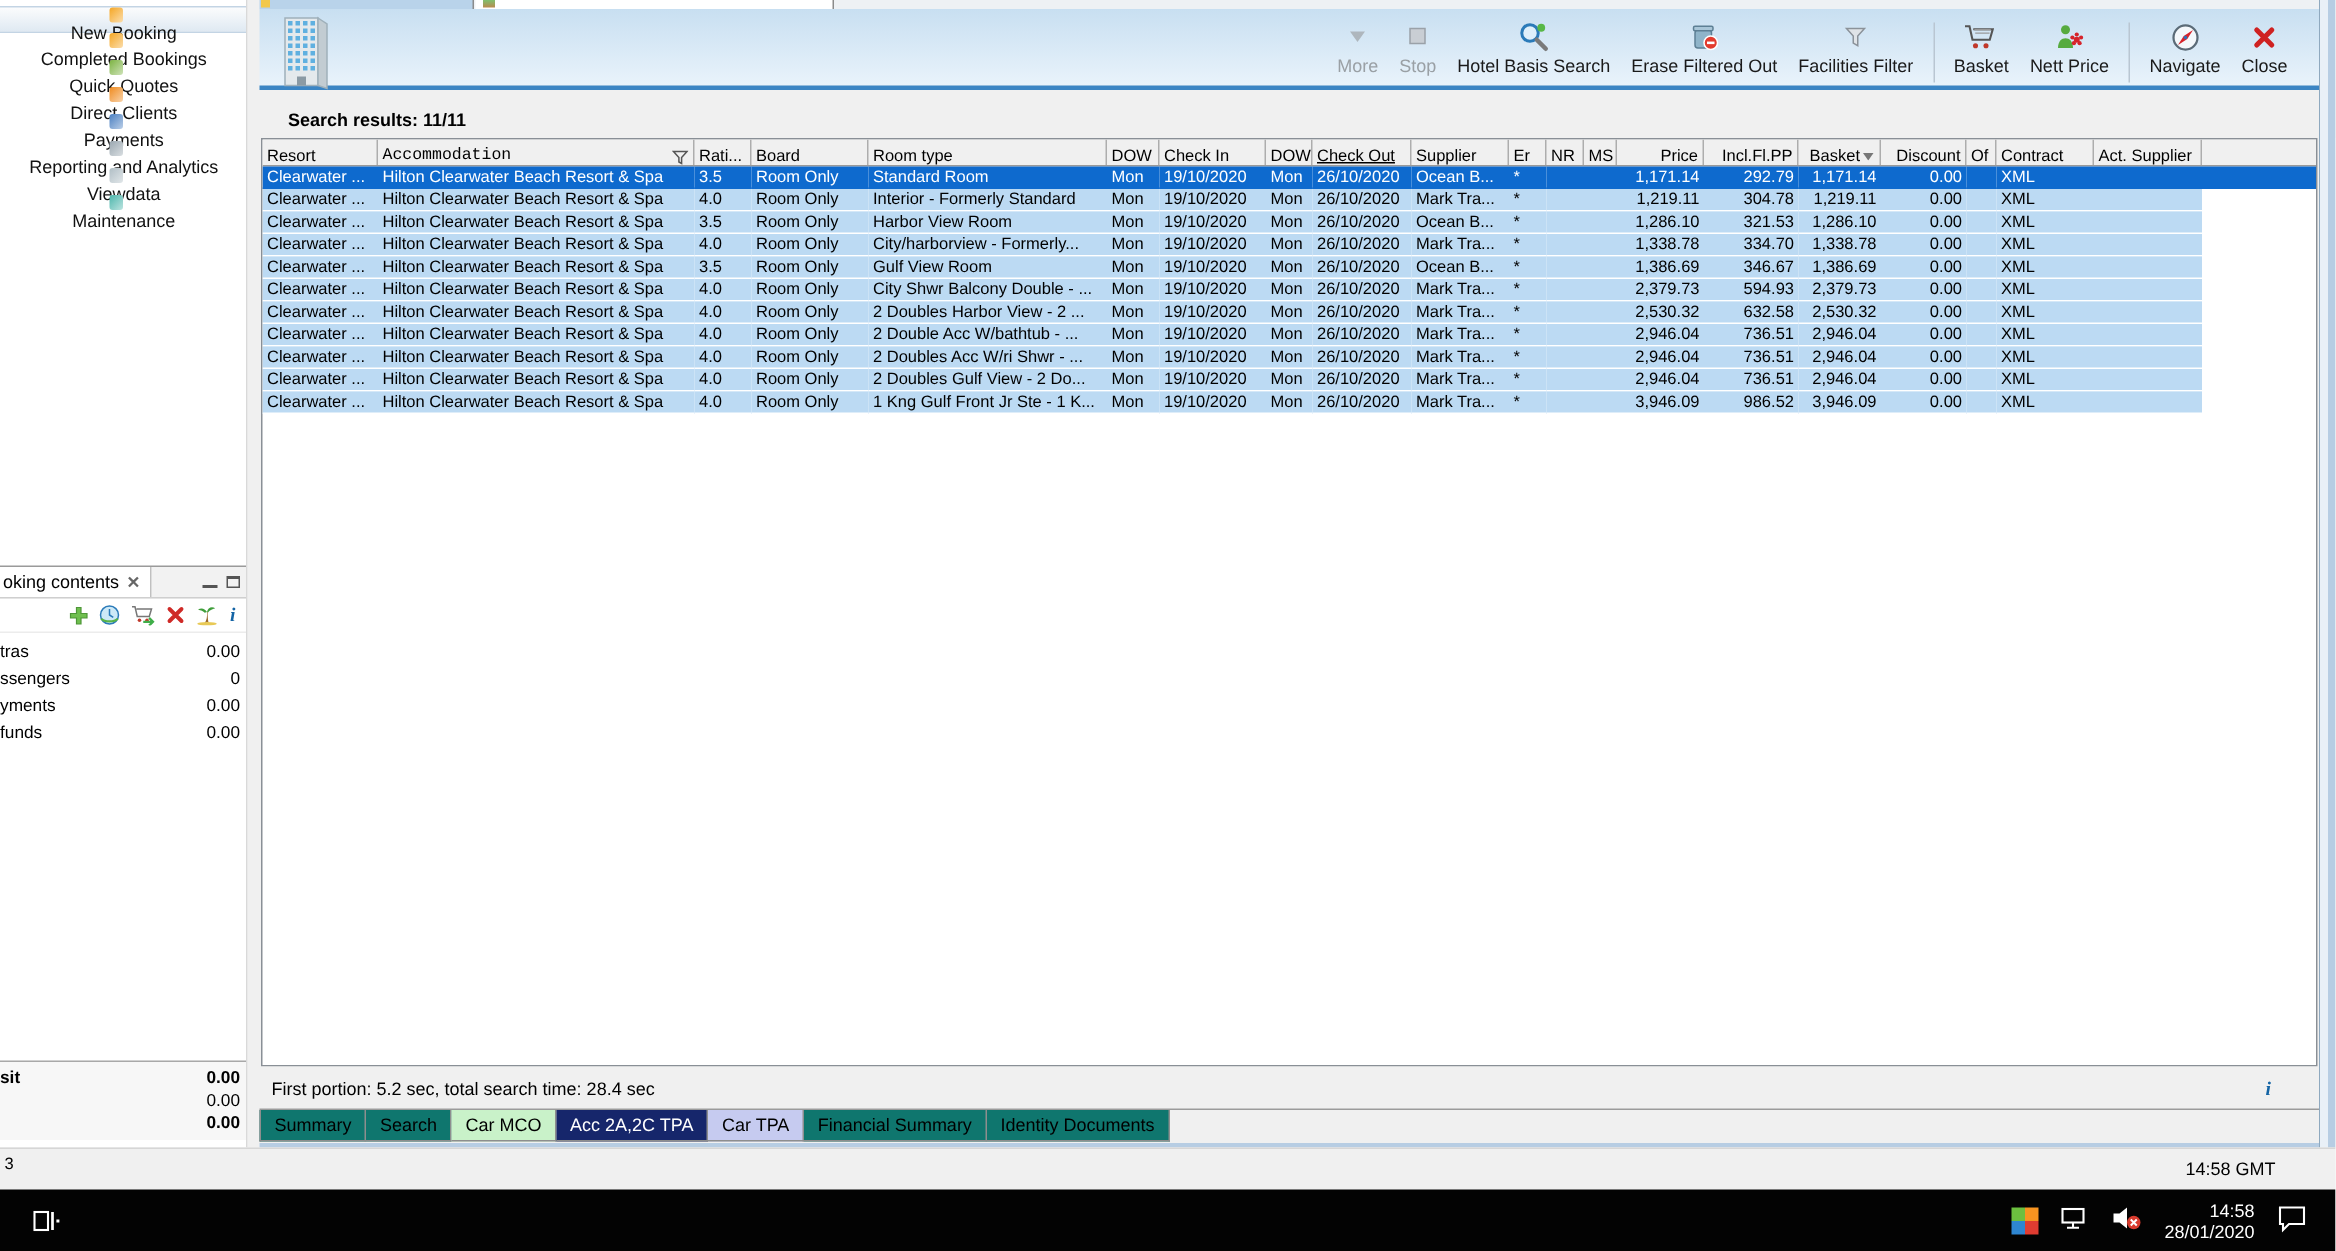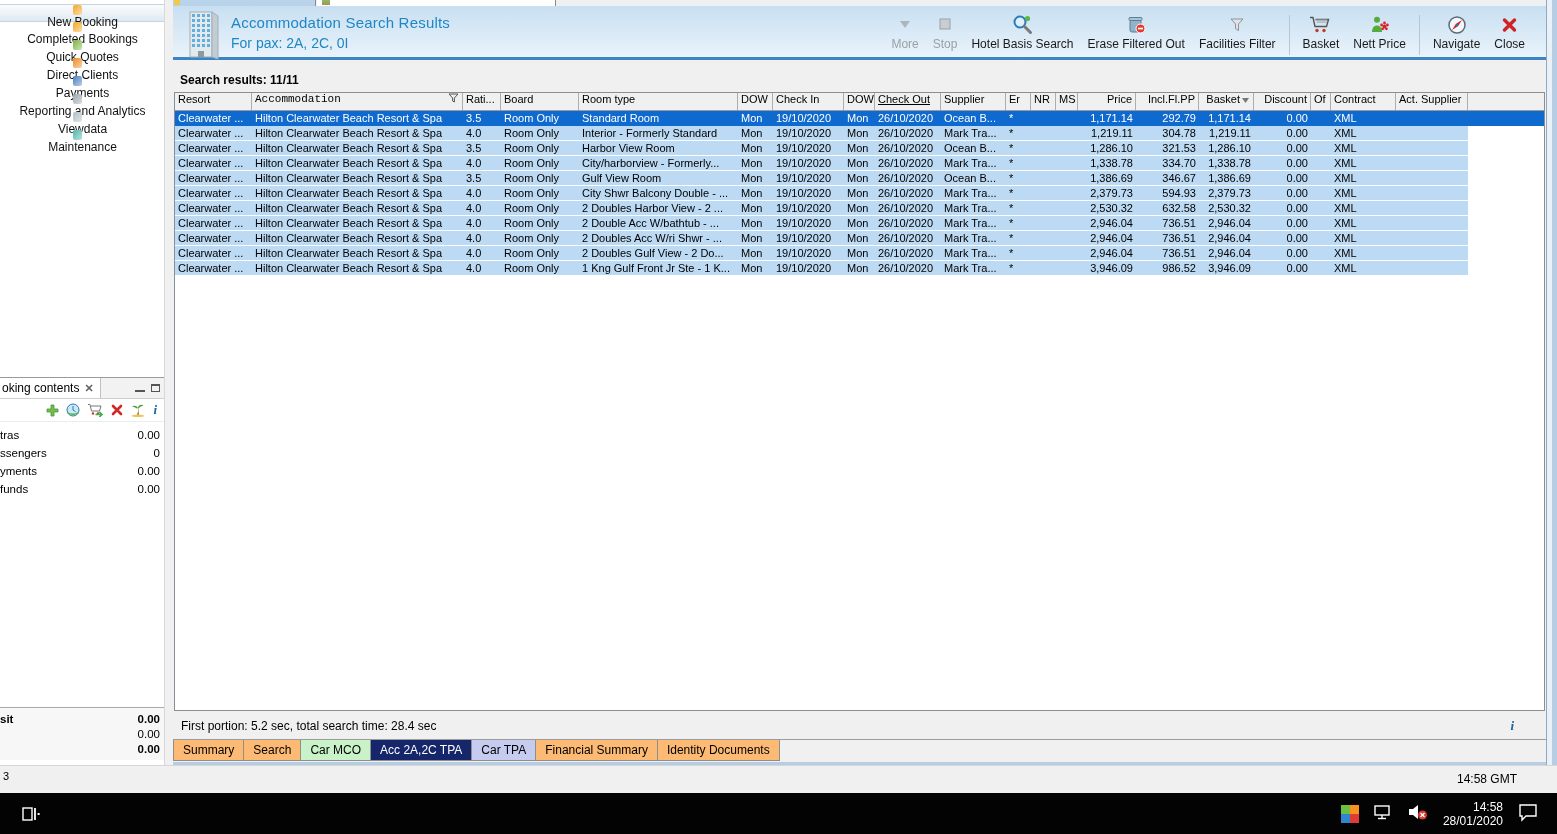--- a/index.html
+++ b/index.html
@@ -47,41 +47,41 @@
   .hdr-sub { font-size:14px; margin-top:4px; }
   .bldg { position:absolute; left:12px; top:4px; }
   
   .toolbar { position:absolute; right:14px; top:7px; height:44px; display:flex; align-items:flex-start; }
   .tb-btn { display:flex; flex-direction:column; align-items:center; justify-content:flex-start; padding:1px 7px; cursor:default; }
   .tb-ic { height:21px; display:flex; align-items:center; justify-content:center; }
   .tb-lbl { font-size:12px; color:#1a1a1a; margin-top:2px; white-space:nowrap; }
   .tb-btn.disabled .tb-lbl { color:#9aa0a5; }
   .tb-sep { width:1px; height:40px; background:#b9c6d2; margin:2px 6px 0; }
   
-  .results-bar { position:absolute; left:0; top:60px; width:1373px; height:32px; background:#f0f0f0; }
+  .results-bar { position:absolute; left:12px; top:60px; width:1373px; height:32px; background:#f0f0f0; }
   .results-lbl { position:absolute; left:7px; top:13px; font-weight:bold; font-size:12px; color:#000; }
   
   .grid { position:absolute; left:1px; top:92px; width:1371px; height:619px; background:#fff; border:1px solid #898f96; overflow:hidden; }
   .t-header { display:flex; height:18px; background:#f0f0f0; border-bottom:1px solid #9a9a9a; }
-  .t-hcell { display:flex; align-items:flex-start; font-size:11px; color:#000; padding:0 3px; border-right:1px solid #adadad; white-space:nowrap; overflow:hidden; flex:none; }
+  .t-hcell { display:flex; align-items:flex-end; font-size:11px; color:#000; padding:0 3px; border-right:1px solid #adadad; white-space:nowrap; overflow:hidden; flex:none; }
   .t-hcell.num { justify-content:flex-end; }
   .t-hcell .flt { margin-left:auto; display:flex; align-items:center; }
   .t-row { display:flex; height:15px; flex:none; }
   .t-cell { font-size:11px; color:#000; padding:0 3px; white-space:nowrap; overflow:hidden; flex:none;
             background:#bcdaf3; border-bottom:1px solid #ffffff; line-height:14px; }
   .t-cell.num { text-align:right; }
   .t-cell.filler { background:#fff; border-bottom:1px solid #fff; }
   .t-row.selected .t-cell { background:#0e6ace; color:#fff; border-bottom-color:#0e6ace; }
   .t-row.selected .t-cell.filler { background:#0e6ace; }
   
   .timing-bar { position:absolute; left:0; top:711px; width:1373px; height:29px; background:#f0f0f0; border-bottom:1px solid #9b9b9b; }
   .timing-lbl { position:absolute; left:8px; top:8px; font-size:12px; color:#000; }
   .timing-info { position:absolute; right:32px; top:7px; }
   .tabstrip { position:absolute; left:0; top:740px; width:1373px; height:22px; background:#f0f0f0; display:flex; }
-  .btab { height:21px; line-height:20px; padding:0 9px; font-size:12px; color:#000; background:#fdba74;
+  .btab { height:21px; line-height:20px; padding:0 9px; font-size:12px; color:#000; background:#0f766e;
           border-right:1px solid #8e8e8e; border-bottom:1px solid #8e8e8e; white-space:nowrap; cursor:default; }
   .btab:first-child { border-left:1px solid #8e8e8e; }
   .btab.green { background:#c9f2c9; }
   .btab.purple { background:#c6cbf0; }
   .btab.active-blue { background:#16266b; color:#fff; }
   .main-bottom-strip { position:absolute; left:0; top:762px; width:1373px; height:3px; background:#b7cde3; }
   
   #statusbar { position:absolute; left:0; top:765px; width:1557px; height:28px; background:#f0f0f0; border-top:1px solid #d6d6d6; font-size:12px; color:#000; }
   .sb-left { position:absolute; left:3px; top:4px; font-size:11px; }
   .sb-center { position:absolute; left:745px; top:6px; display:flex; gap:22px; white-space:nowrap; }
@@ -258,24 +258,20 @@
             <rect x="17" y="29" width="3" height="3"></rect>
             <rect x="22" y="29" width="3" height="3"></rect>
           <rect x="7" y="34" width="3" height="3"></rect>
             <rect x="12" y="34" width="3" height="3"></rect>
             <rect x="17" y="34" width="3" height="3"></rect>
             <rect x="22" y="34" width="3" height="3"></rect>
         </g>
         <rect x="13" y="41" width="6" height="6" fill="#8b9aa4"></rect>
       </svg>
     </div>
-    <div class="hdr-title-wrap">
-      <div class="hdr-title">Accommodation Search Results</div>
-      <div class="hdr-sub">For pax: 2A, 2C, 0I</div>
-    </div>
     <div class="toolbar">
         <div class="tb-btn disabled">
           <div class="tb-ic">
             <svg width="14" height="12">
               <path d="M2 2h10L7 9z" fill="#aeb6bd"></path>
             </svg>
           </div>
           <div class="tb-lbl">More</div>
         </div>
         <div class="tb-btn disabled">

